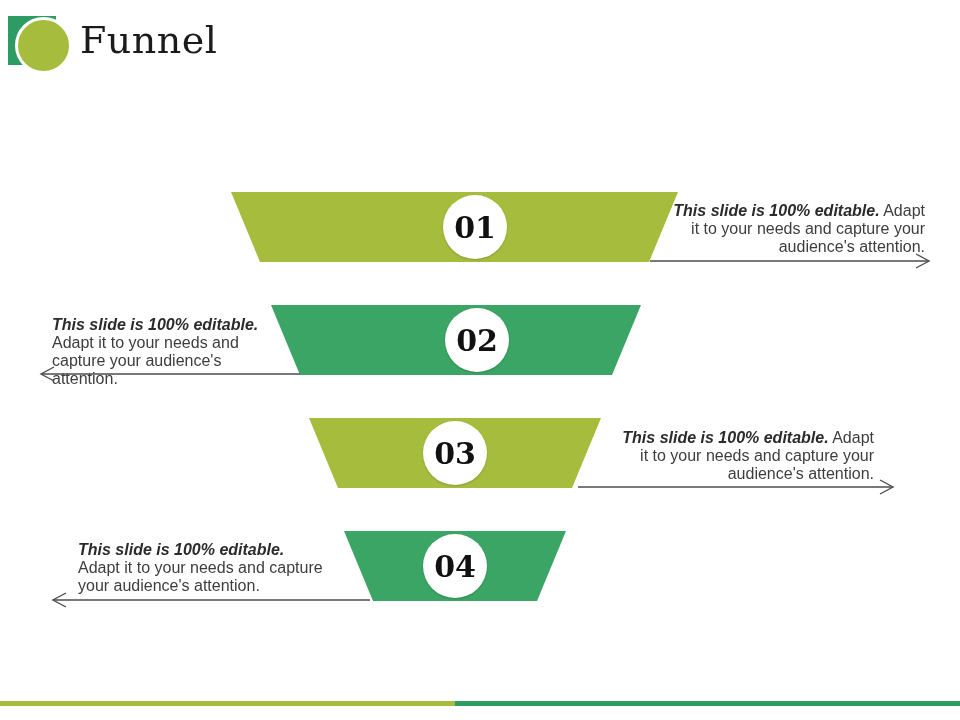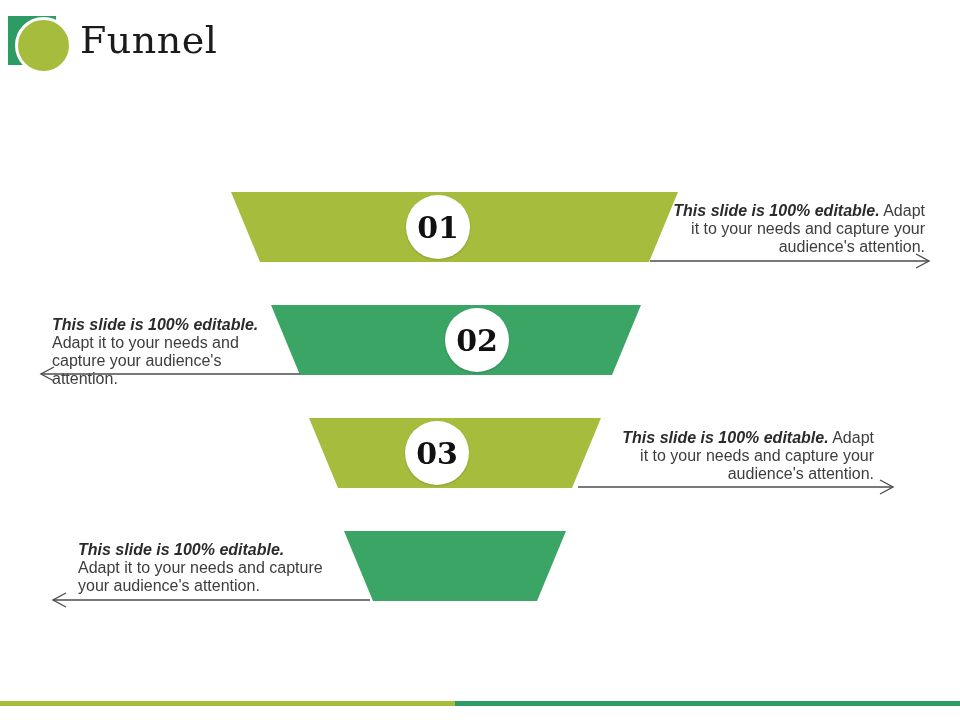--- a/index.html
+++ b/index.html
@@ -17,23 +17,23 @@
   .level{position:absolute;}
   .level svg{display:block;}
   .lv1{left:231px;top:192px;}
   .lv2{left:271px;top:305px;}
   .lv3{left:309px;top:418px;}
   .lv4{left:344px;top:531px;}
 
   .badge{position:absolute;width:64px;height:64px;border-radius:50%;background:#ffffff;
          display:flex;align-items:center;justify-content:center;box-shadow:0 1px 2px rgba(0,0,0,0.18);}
   .badge span{font-family:"DejaVu Serif","Liberation Serif",serif;font-weight:bold;font-size:30px;color:#111;}
-  .bd1{left:406px;top:195px;}
+  .bd1{left:443px;top:195px;}
   .bd2{left:445px;top:308px;}
-  .bd3{left:405px;top:421px;}
+  .bd3{left:423px;top:421px;}
   .bd4{left:423px;top:534px;}
 
   
   .note{position:absolute;font-size:16px;line-height:18px;color:#3d3d3d;}
   .note .b{font-weight:bold;font-style:italic;color:#2b2b2b;}
   .note-right{text-align:right;}
   .note-left{text-align:left;}
   .nt1{left:667px;top:202px;width:258px;}
   .nt2{left:52px;top:316px;width:232px;}
   .nt3{left:616px;top:429px;width:258px;}
@@ -110,20 +110,23 @@
   <svg class="arrow ar3" width="318" height="18">
     <line x1="0" y1="9" x2="315" y2="9"></line>
     <polyline points="302,2 315,9 302,16"></polyline>
   </svg>
 
   <div class="level lv4">
     <svg width="222" height="70">
       <polygon points="0,0 222,0 193,70 29,70" fill="#3AA564"></polygon>
     </svg>
   </div>
+  <div class="badge bd4">
+    <span>04</span>
+  </div>
   <div class="note note-left nt4">
     <span class="b">This slide is 100% editable.</span><span> Adapt it to your needs and capture your audience's attention.</span>
   </div>
   <svg class="arrow ar4" width="320" height="18">
     <line x1="3" y1="9" x2="320" y2="9"></line>
     <polyline points="16,2 3,9 16,16"></polyline>
   </svg>
 
   <div class="stripe">
     <div class="s-left" style="background-color: rgb(166, 188, 60);"></div>

